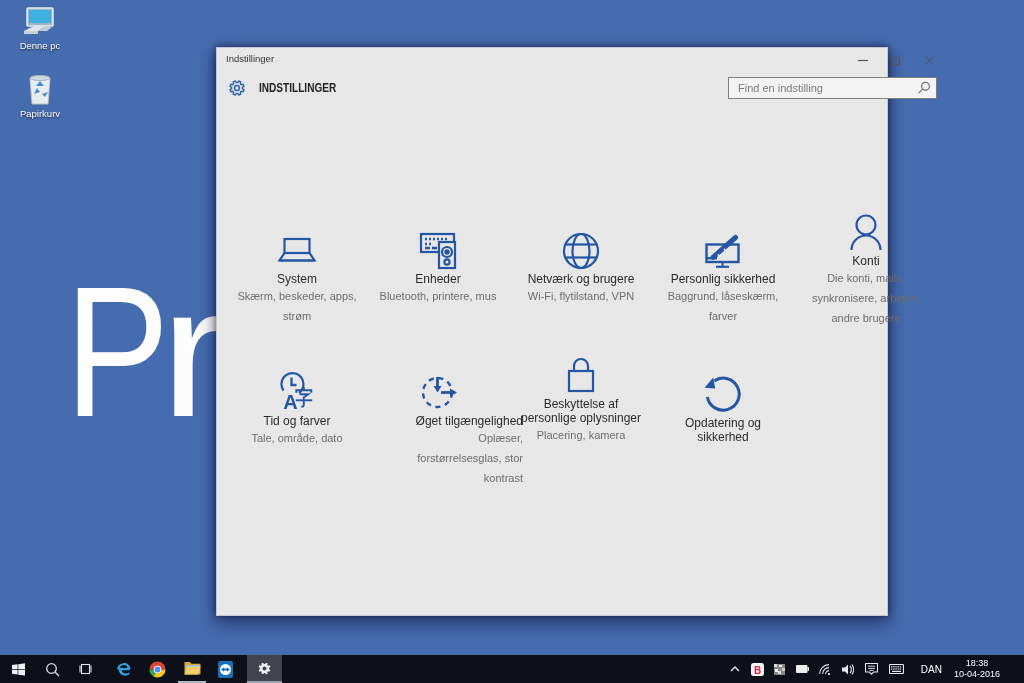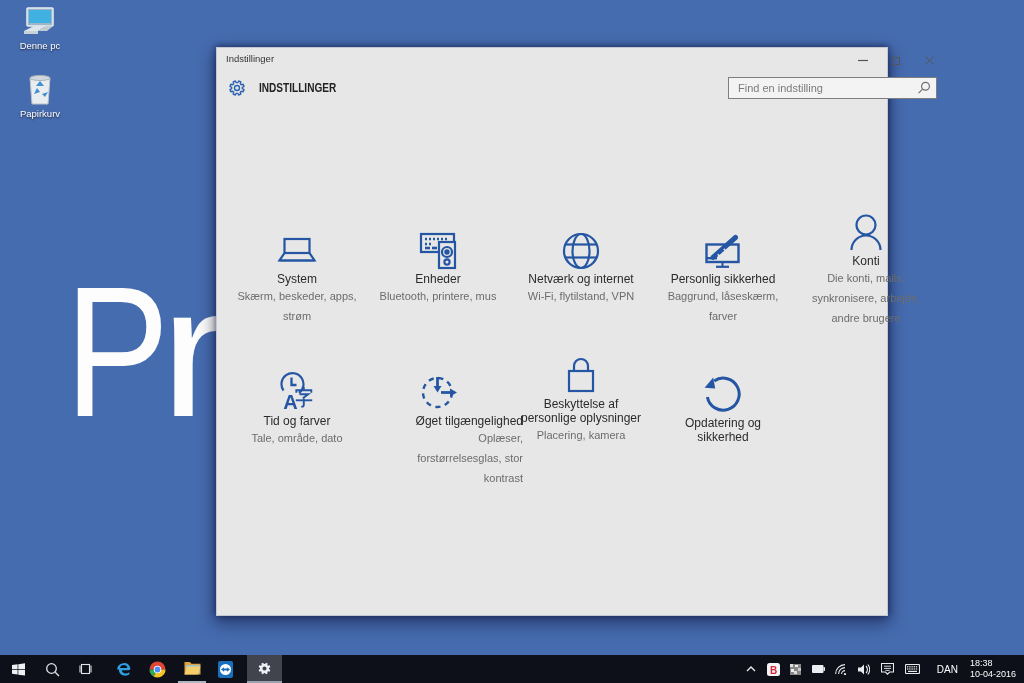--- a/index.html
+++ b/index.html
@@ -33,21 +33,21 @@
 .tile { position:absolute; width:170px; text-align:center; }
 .tile svg { display:block; margin:0 auto; }
 .tile .t { font-size:12px; color:#2b2b2b; line-height:14px; margin-top:0; }
 .tile .s { font-size:11px; color:#6c6c6c; line-height:20px; }
 
 
 #taskbar { position:absolute; left:0; bottom:0; width:1024px; height:28px; background:#0d1019; }
 .tb { position:absolute; top:0; height:28px; display:flex; align-items:center; justify-content:center; }
 #tb-settings { background:#41444e; border-bottom:2px solid #9aa3ad; }
 #tray { position:absolute; right:0; top:0; height:28px; display:flex; align-items:center; color:#fff; }
-#clock { text-align:left; font-size:9px; color:#fff; line-height:11px; margin-right:8px; margin-left:6px; }
+#clock { text-align:center; font-size:9px; color:#fff; line-height:11px; margin-right:24px; margin-left:6px; }
 #dan { font-size:10px; color:#fff; margin:0 6px 0 17px; }
 </style>
 </head>
 <body>
 
 <div class="prg" id="p1">P</div>
 <div class="prg" id="p2">r</div>
 
 <div class="dicon" style="left:2px; top:6px;">
   <svg width="40" height="34" viewBox="0 0 40 34">
@@ -130,21 +130,21 @@
     <div class="s">Bluetooth, printere, mus</div>
   </div>
 
   <div class="tile" style="left:279px; top:182px;">
     <svg width="42" height="42" viewBox="0 0 42 42" fill="none" stroke="#2456a4" stroke-width="2.2">
       <circle cx="21" cy="21" r="17"></circle>
       <ellipse cx="21" cy="21" rx="8.5" ry="17"></ellipse>
       <line x1="5" y1="14.5" x2="37" y2="14.5"></line>
       <line x1="5" y1="27.5" x2="37" y2="27.5"></line>
     </svg>
-    <div class="t">Netværk og internet</div>
+    <div class="t">Netværk og brugere</div>
     <div class="s">Wi-Fi, flytilstand, VPN</div>
   </div>
 
   <div class="tile" style="left:421px; top:182px;">
     <svg width="42" height="42" viewBox="0 0 42 42" fill="none" stroke="#2456a4" stroke-width="2.4">
       <rect x="4.5" y="14.5" width="32" height="17.5"></rect>
       <line x1="20.5" y1="32" x2="20.5" y2="36" stroke-width="2"></line>
       <line x1="14" y1="36.8" x2="27" y2="36.8" stroke-width="2.2"></line>
       <path d="M4.5 28.2 L15 28.2"></path>
       <line x1="11" y1="27.3" x2="33.5" y2="7.5" stroke-width="5" stroke-linecap="round"></line>

